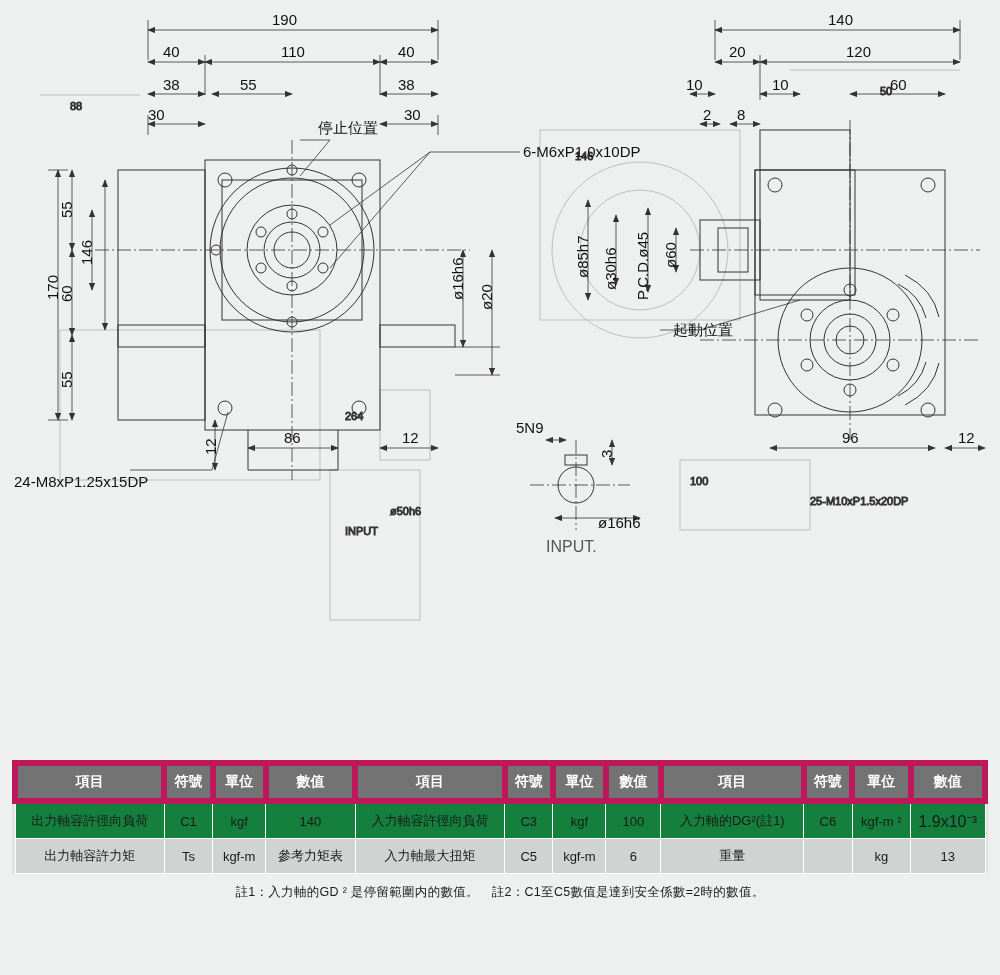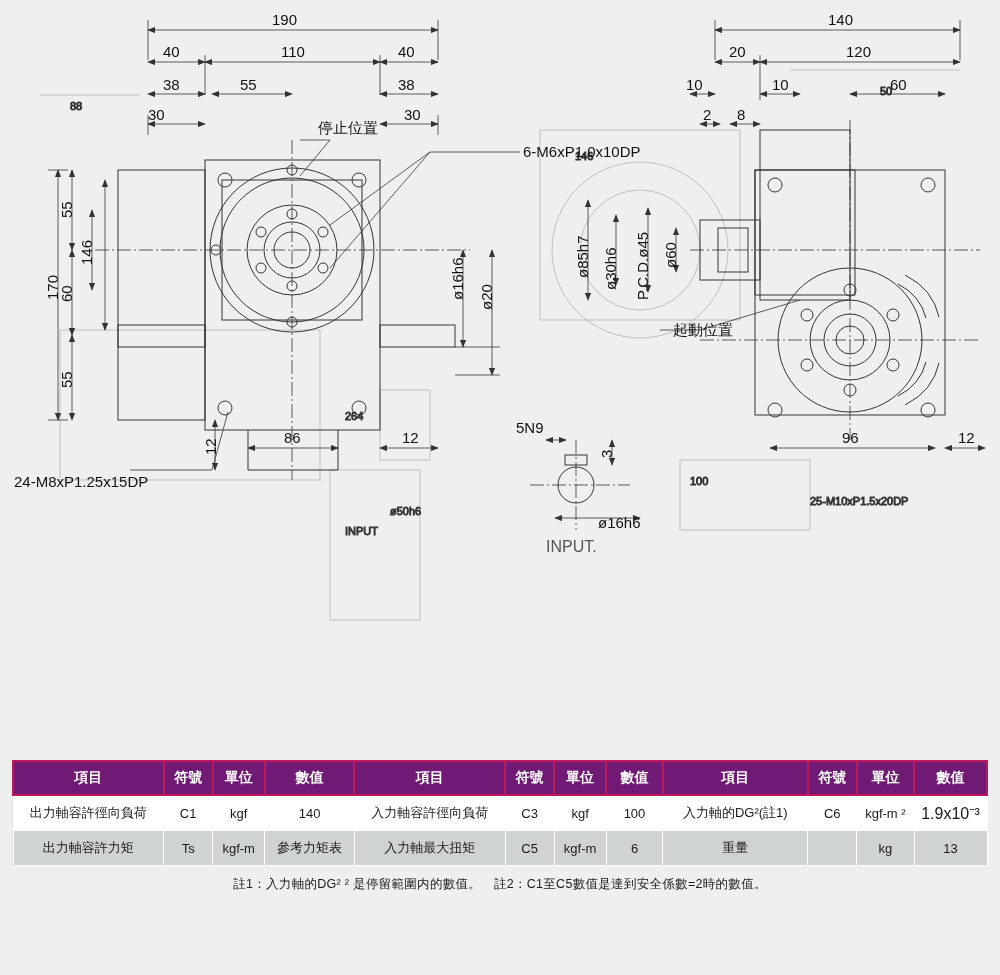--- a/index.html
+++ b/index.html
@@ -13,32 +13,32 @@
   }
   .drawing{position:absolute;left:0;top:0;width:1000px;height:760px;}
   .tbl-wrap{position:absolute;left:12px;top:760px;width:976px;}
   table.spec{
     border-collapse:collapse;
     width:976px;
     background:#dfe3e2;
     font-size:13px;
   }
   table.spec th{
-    background:#701a75;
+    background:#737373;
     color:#ffffff;
     font-weight:bold;
-    border:2px solid #be185d;
+    border:6px solid #be185d;
     height:30px;
     font-size:14px;
   }
   table.spec td{
     border:1px solid #ffffff;
     text-align:center;
     height:32px;
-    background:#ffffff;
+    background:#15803d;
     white-space:nowrap;
   }
   table.spec tr:nth-child(even) td{background:#cfd4d3;}
   td.item{text-align:center;}
   .note{
     margin-top:4px;
     font-size:12.5px;
     text-align:center;
     letter-spacing:0.3px;
     padding:6px 0 2px 0;
@@ -354,14 +354,14 @@
         <td>C5</td>
         <td>kgf-m</td>
         <td>6</td>
         <td class="item">重量</td>
         <td></td>
         <td>kg</td>
         <td>13</td>
       </tr>
     </tbody>
   </table>
-  <div class="note">註1：入力軸的DG² ² 是停留範圍内的數值。　註2：C1至C5數值是達到安全係數=2時的數值。</div>
+  <div class="note">註1：入力軸的GD ² 是停留範圍内的數值。　註2：C1至C5數值是達到安全係數=2時的數值。</div>
 </div>
 
 </body></html>

